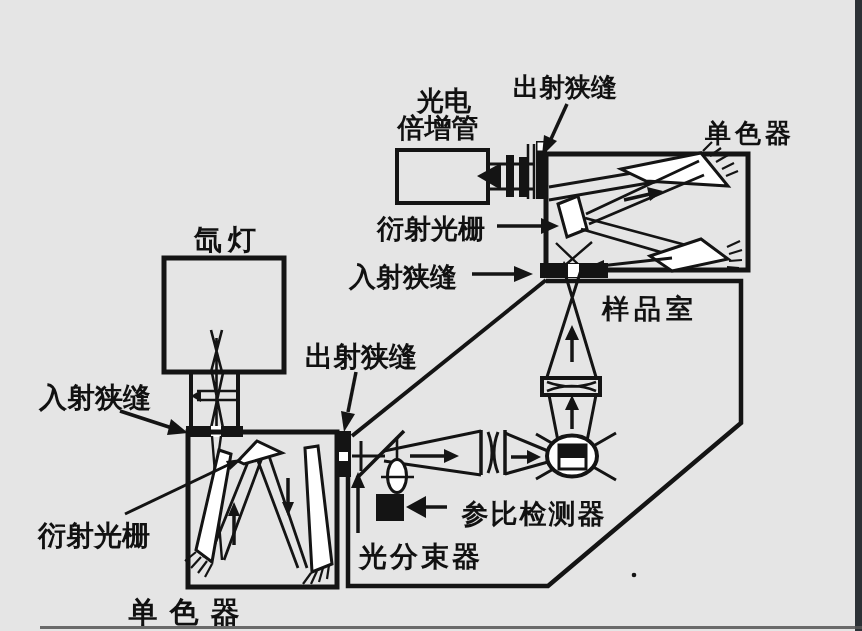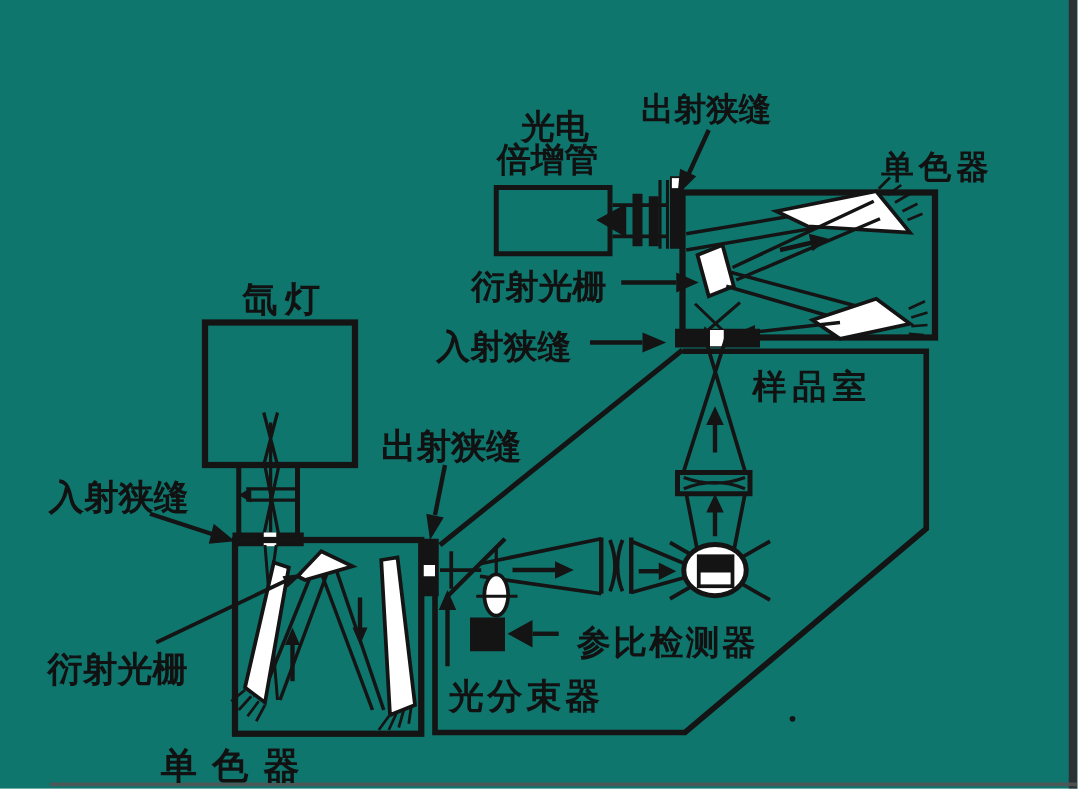--- a/index.html
+++ b/index.html
@@ -1,16 +1,16 @@
 <!DOCTYPE html>
 <html><head>
 <meta charset="utf-8">
 <style>
   html,body{margin:0;padding:0;background:#fff;}
-  .stage{position:relative;width:862px;height:631px;background:#0f766e;overflow:hidden;}
+  .stage{position:relative;width:862px;height:631px;background:#e5e5e5;overflow:hidden;}
   svg{display:block;}
   .lbl{font-family:"DejaVu Sans","Liberation Sans",sans-serif;font-weight:bold;fill:#111;}
   .ink{stroke:#141414;fill:none;}
   .fill{fill:#141414;stroke:none;}
 </style>
 </head>
 <body>
 
 <div class="stage">
 <svg width="862" height="631" viewBox="0 0 862 631">

